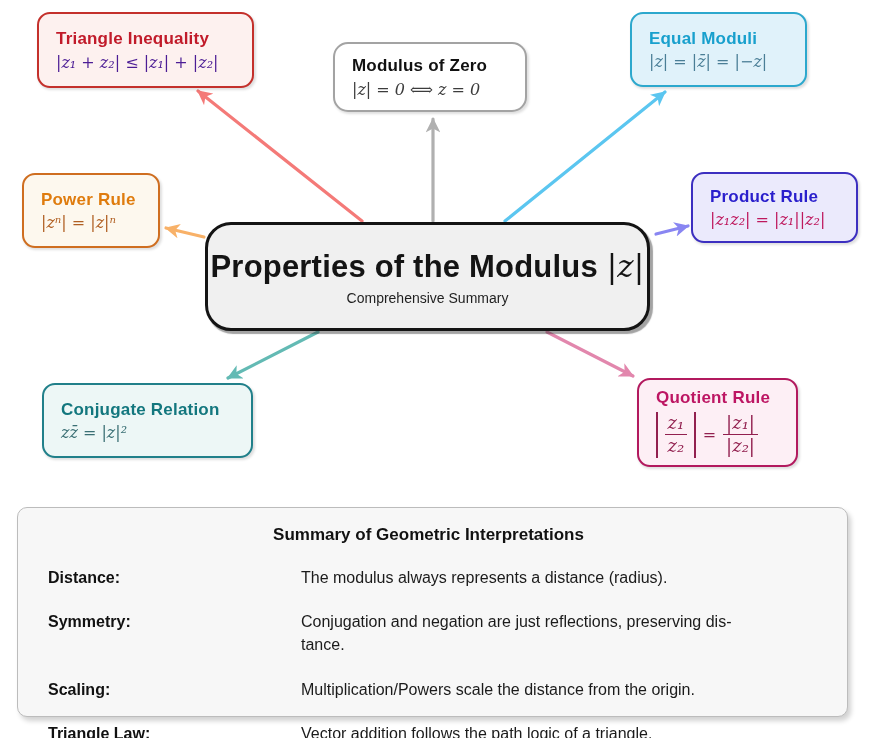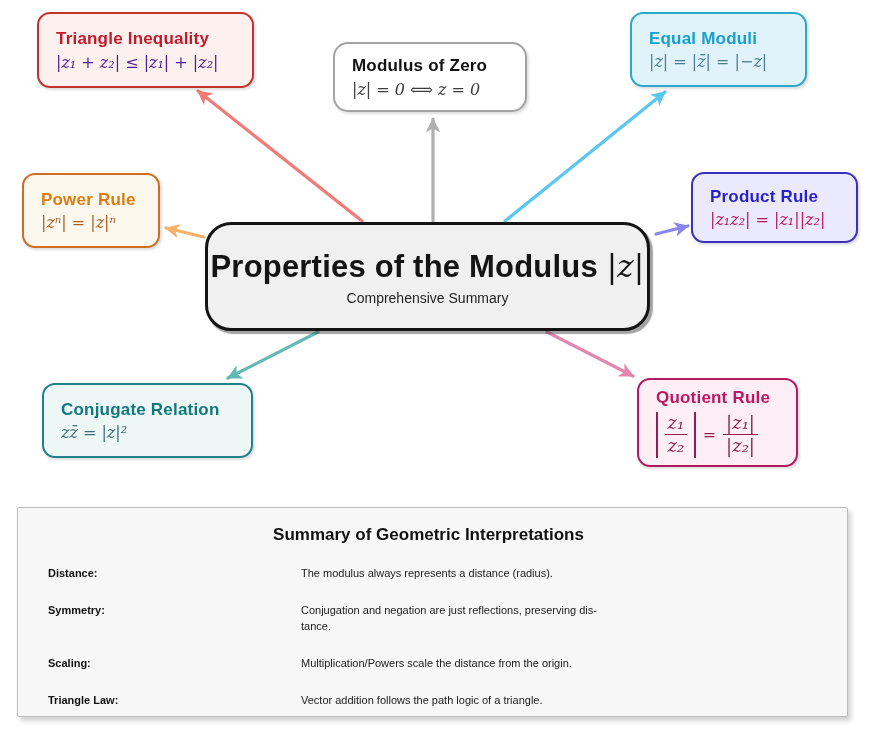--- a/index.html
+++ b/index.html
@@ -48,26 +48,26 @@
     box-shadow:2.5px 3px 1px rgba(50,50,50,.45);
     display:flex;flex-direction:column;align-items:center;justify-content:center;z-index:2;
   }
   .center-title{font-weight:bold;font-size:31px;color:#141414;letter-spacing:.2px;white-space:nowrap;}
   .center-title .math{font-family:"DejaVu Serif",serif;font-style:italic;font-weight:normal;}
   .center-sub{font-size:14px;color:#1f1f1f;margin-top:5px;}
 
   
   .summary{
     position:absolute;left:17px;top:507px;width:831px;height:210px;box-sizing:border-box;
-    background:#f7f7f7;border:1px solid #bcbcbc;border-radius:2px;
+    background:#f7f7f7;border:1px solid #bcbcbc;border-radius:10px;
     box-shadow:3px 4px 5px rgba(0,0,0,.18);
     padding:17px 38px 0 30px;
   }
   .sum-title{text-align:center;font-weight:bold;font-size:17px;color:#111;margin-bottom:13px;}
-  .srow{display:grid;grid-template-columns:253px 1fr;margin:21px 0;font-size:11px;line-height:1.45;}
+  .srow{display:grid;grid-template-columns:253px 1fr;margin:21px 0;font-size:16px;line-height:1.45;}
   .slabel{font-weight:bold;color:#111;}
   .sdesc{white-space:pre-line;color:#1b1b1b;max-width:508px;}
 </style>
 </head>
 <body>
 
 <div class="canvas">
 
   <svg class="arrows" viewBox="0 0 872 738" xmlns="http://www.w3.org/2000/svg">
     <defs>

